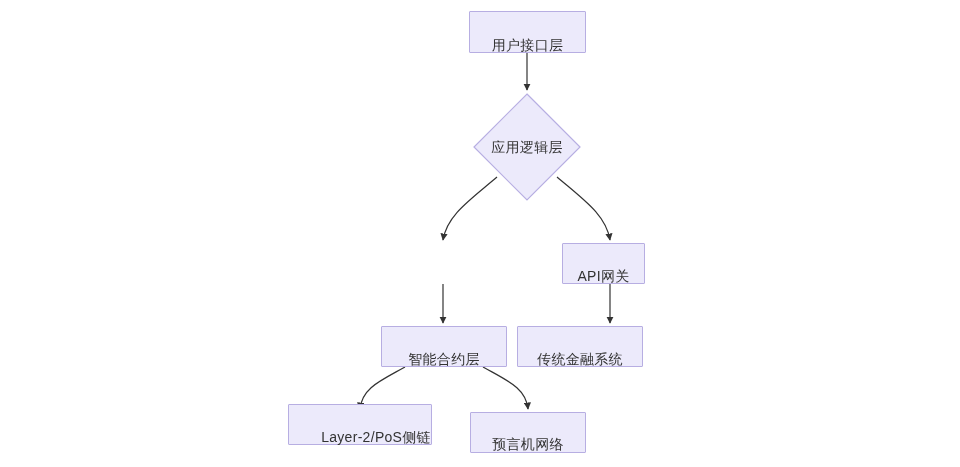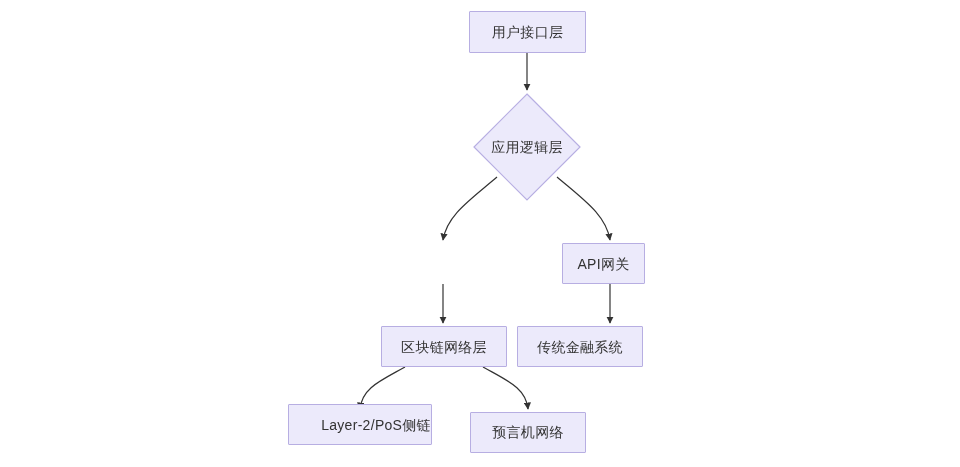--- a/index.html
+++ b/index.html
@@ -37,20 +37,21 @@
     border: 1px solid #B7AEE2;
     color: #333333;
     font-size: 14px;
     line-height: 1;
     letter-spacing: 0.3px;
     white-space: nowrap;
     z-index: 2;
   }
   .node-rect {
     border-radius: 1px;
+    align-items: flex-end;
   }
   .node-diamond {
     background: transparent;
     border: none;
   }
   .diamond-shape {
     position: absolute;
     left: 0;
     top: 0;
     width: 100%;
@@ -102,21 +103,21 @@
     </svg>
     <span class="diamond-label">应用逻辑层</span>
   </div>
 
 
   <div class="node node-rect" style="left:562px; top:243px; width:83px; height:41px;">
     <span>API网关</span>
   </div>
 
   <div class="node node-rect" style="left:381px; top:326px; width:126px; height:41px;">
-    <span>区块链网络层</span>
+    <span>智能合约层</span>
   </div>
 
   <div class="node node-rect" style="left:517px; top:326px; width:126px; height:41px;">
     <span>传统金融系统</span>
   </div>
 
   <div class="node node-rect" style="left:288px; top:404px; width:144px; height:41px;padding-left:32px;">
     <span>Layer-2/PoS侧链</span>
   </div>
 

